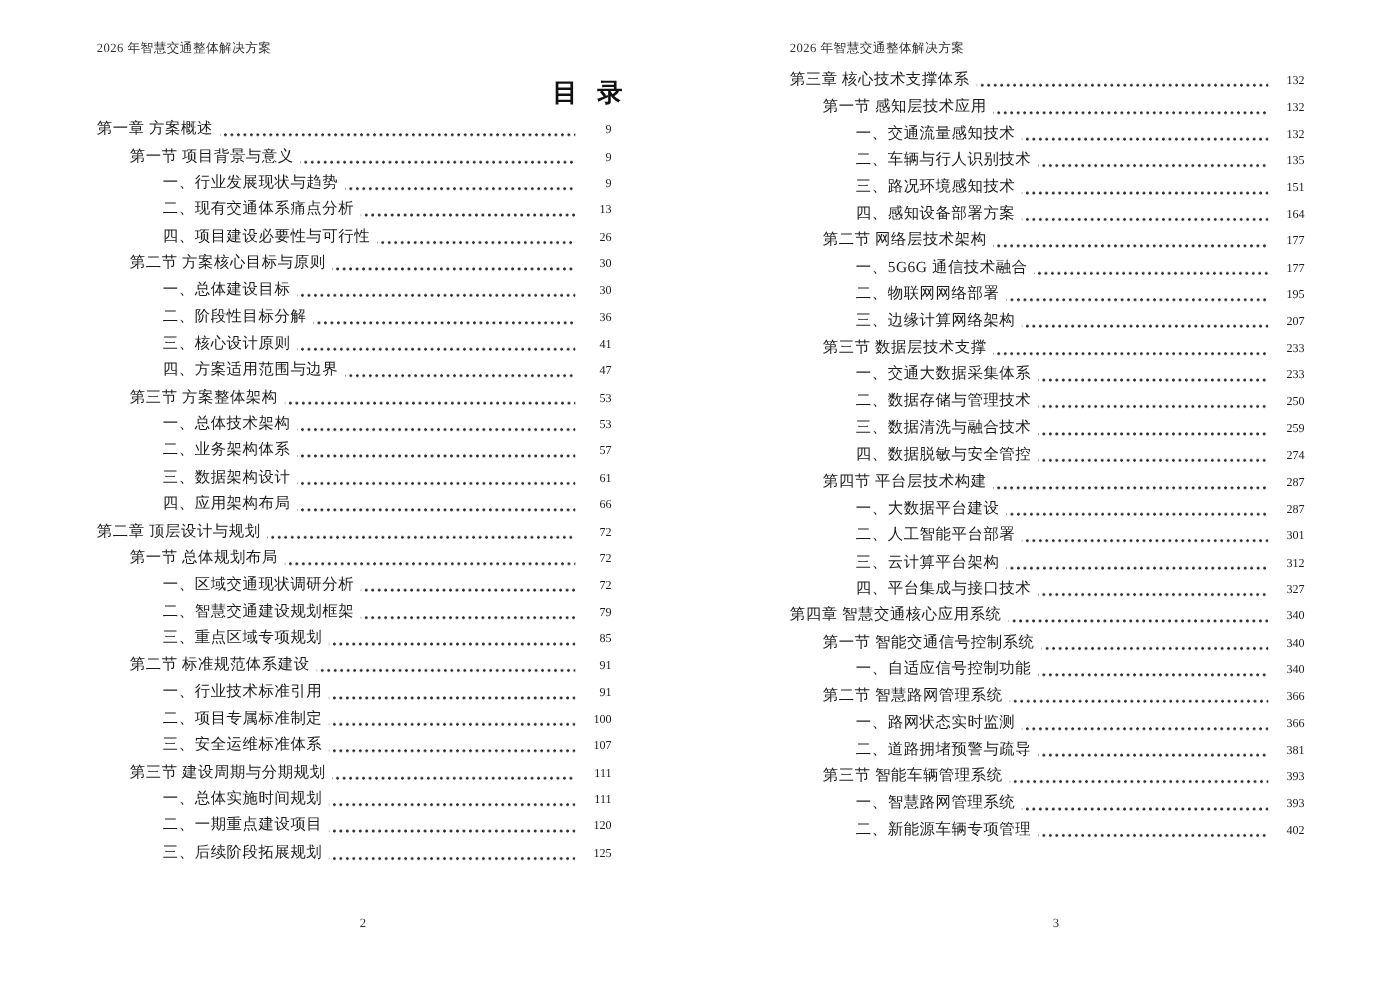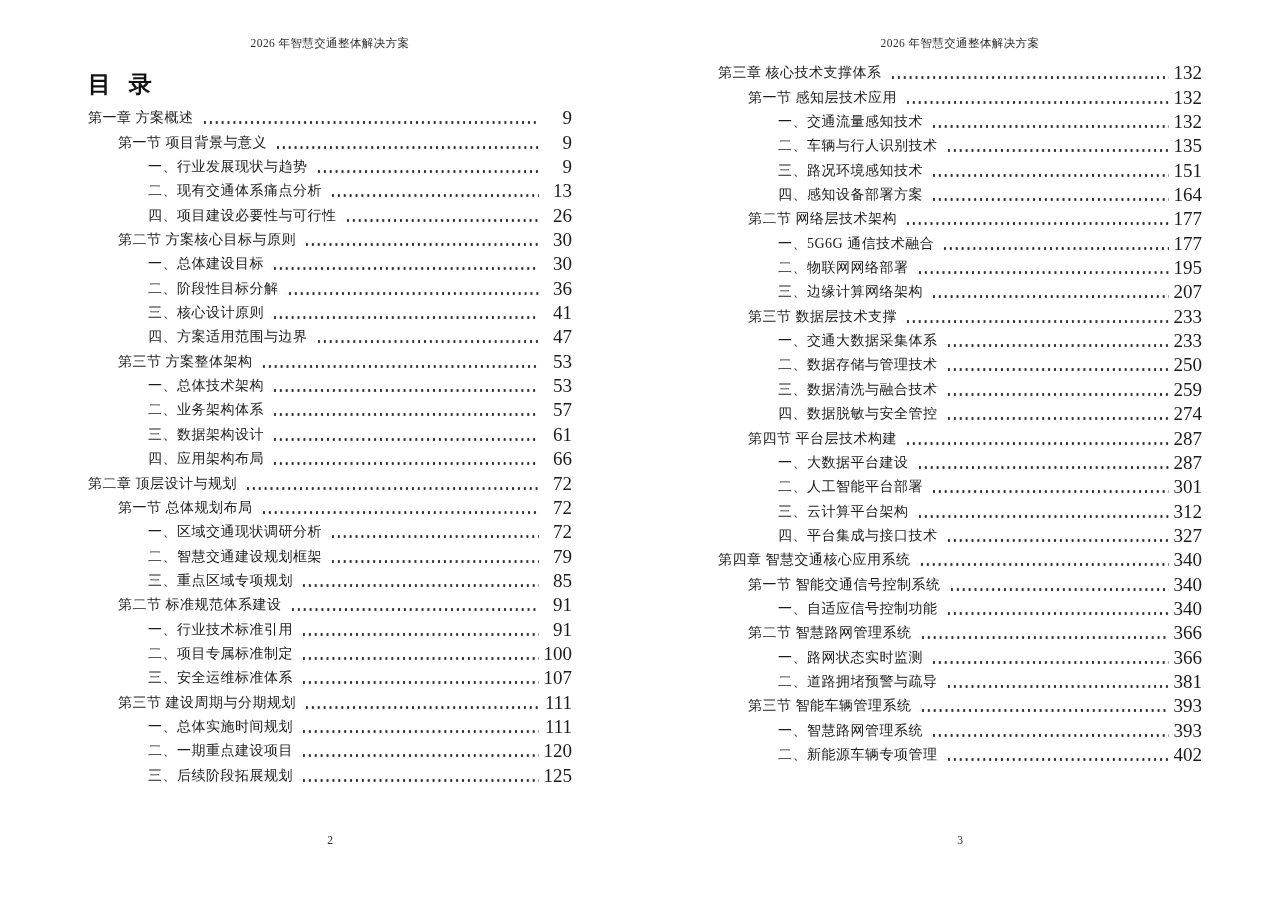--- a/index.html
+++ b/index.html
@@ -22,42 +22,42 @@
     width: 484px;
   }
   .page-left  { left: 88px; }
   .page-right { left: 718px; }
 
   .running-header {
     position: absolute;
     top: 36px;
     left: 0;
     right: 0;
-    text-align: center;
+    text-align: left;
     font-size: 11.5px;
     letter-spacing: 0.4px;
     color: #2e2e2e;
   }
   .toc-title {
     position: absolute;
     top: 69px;
     left: 0;
     right: 0;
     margin: 0;
-    text-align: left;
+    text-align: right;
     font-size: 23px;
     font-weight: bold;
     letter-spacing: 6px;
     color: #111111;
     white-space: pre;
   }
   .toc-list {
     position: absolute;
     left: 0;
-    right: 0;
+    right: 16px;
   }
   .toc-list-left  { top: 105px; }
   .toc-list-right { top: 60px; }
 
   .toc-row {
     display: flex;
     align-items: flex-end;
     height: 24.35px;
     padding-bottom: 3px;
     box-sizing: border-box;
@@ -77,21 +77,21 @@
   .leader {
     flex: 1 1 auto;
     height: 14px;
     margin: 0 3px 0 6px;
     background-image: radial-gradient(circle, #2c2c2c 1.05px, transparent 1.5px);
     background-size: 5.9px 3px;
     background-repeat: repeat-x;
     background-position: left 2px bottom 2px;
   }
   .toc-page {
-    font-size: 19px;
+    font-size: 11px;
     line-height: 16px;
     min-width: 30px;
     text-align: right;
     color: #1b1b1b;
   }
   .page-footer {
     position: absolute;
     top: 834px;
     left: 0;
     right: 0;

